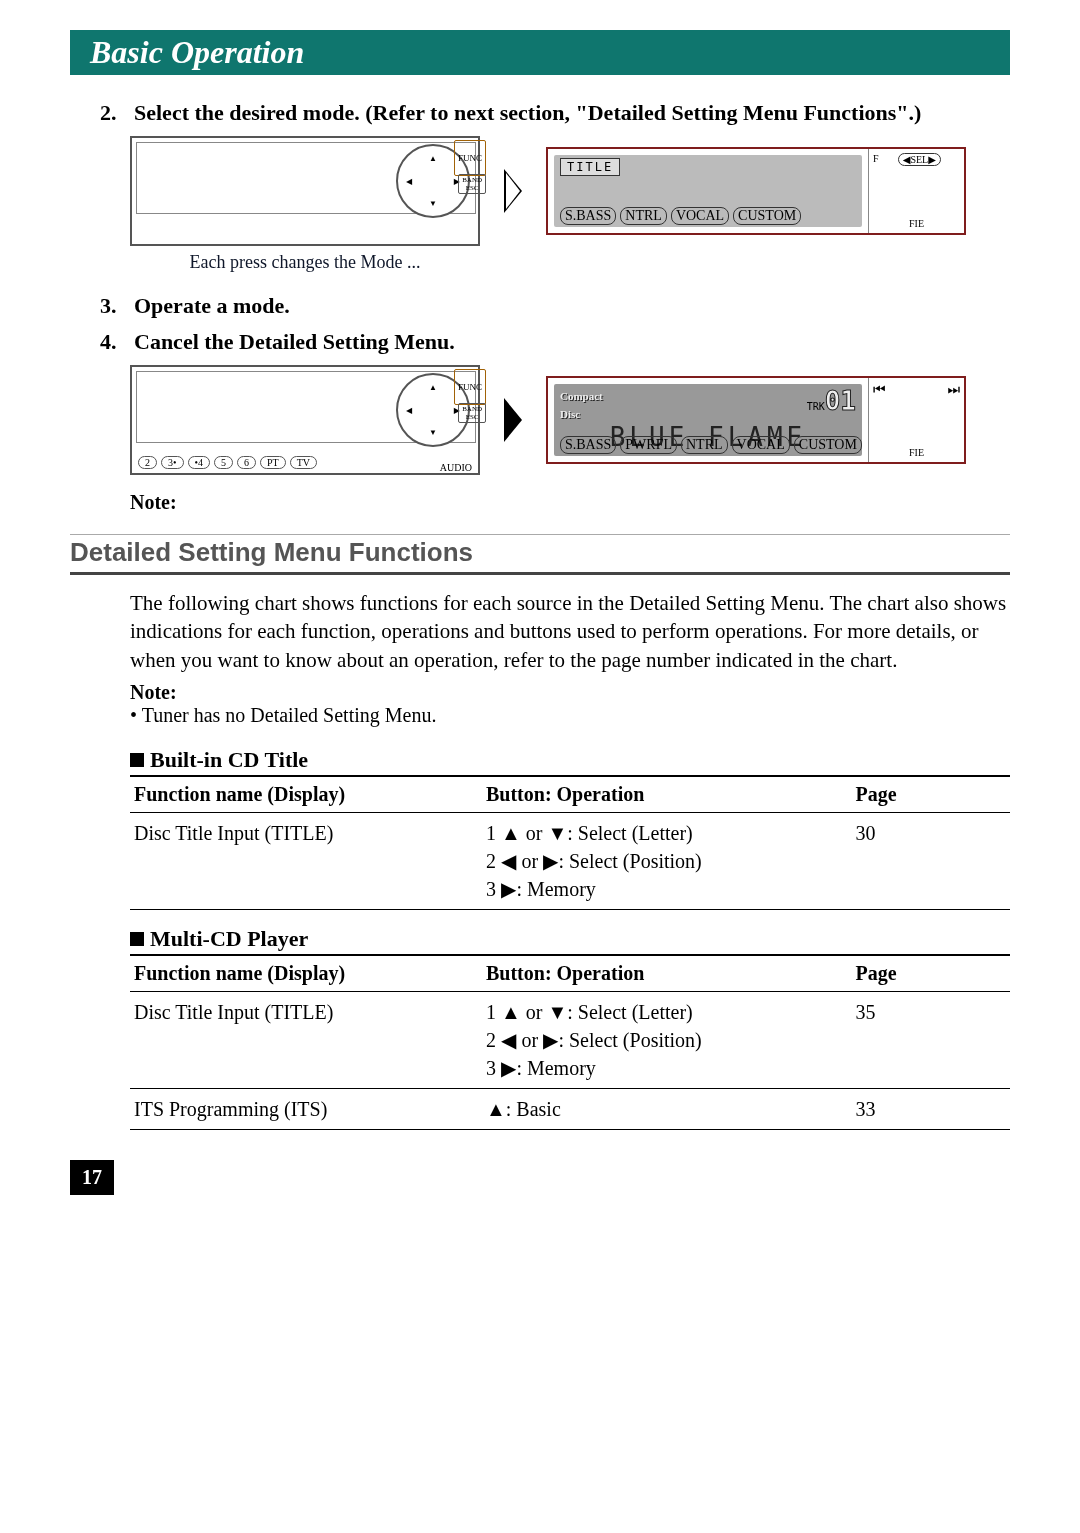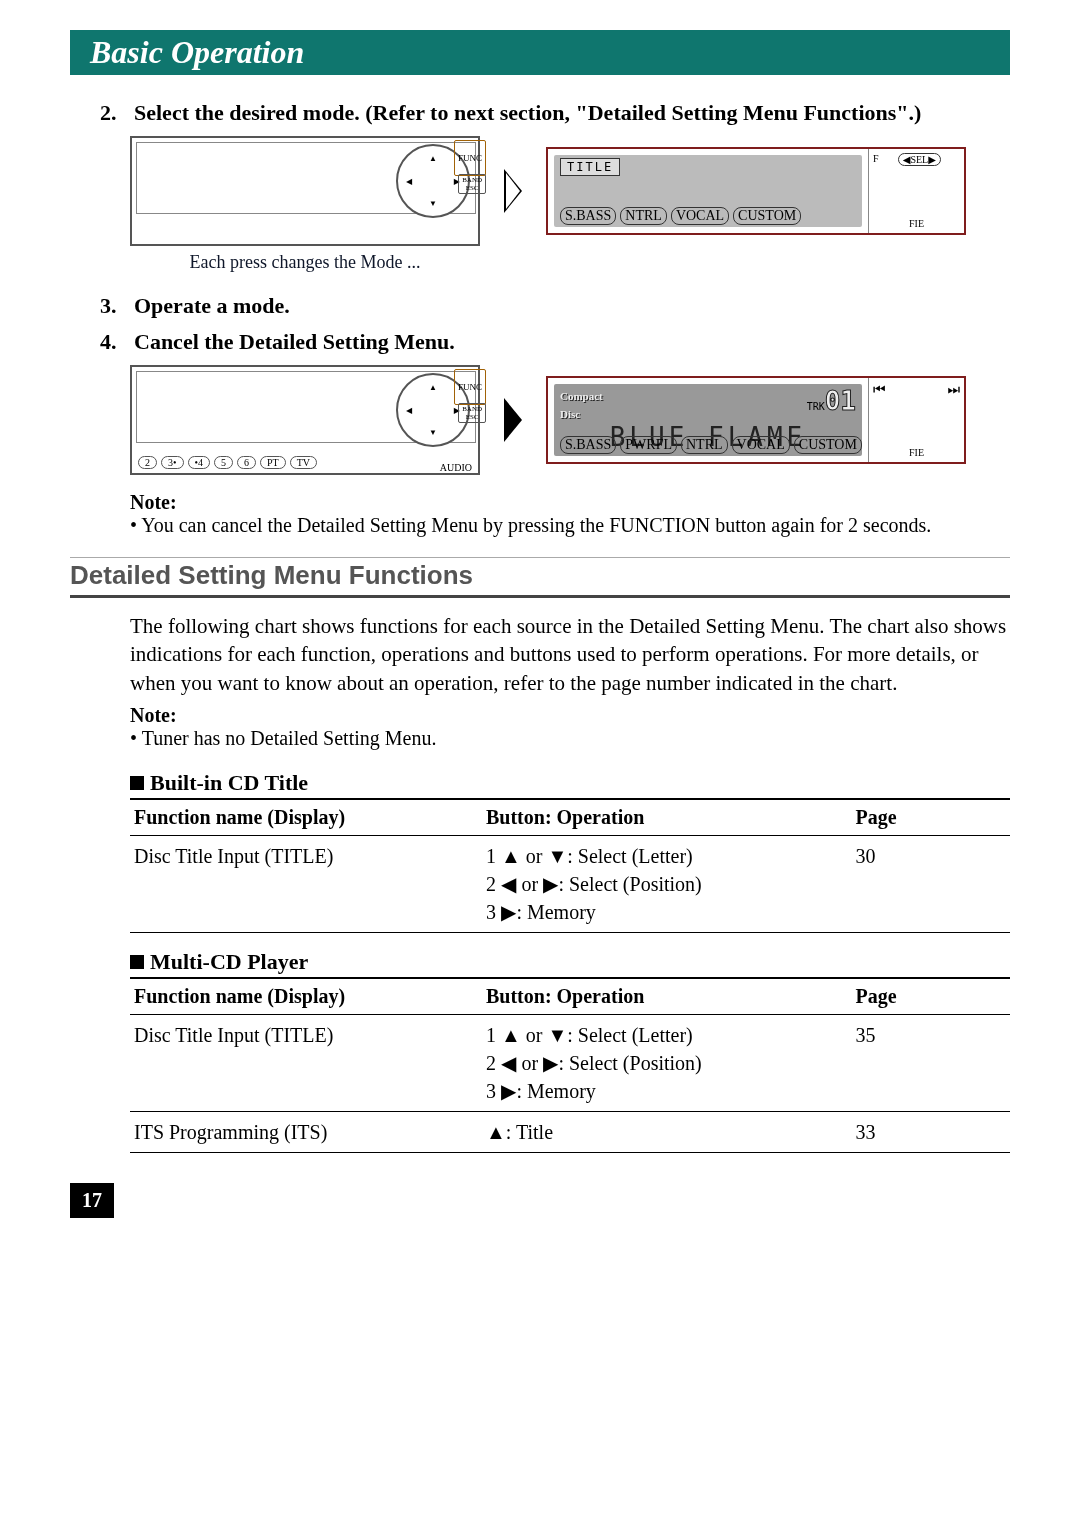--- a/index.html
+++ b/index.html
@@ -377,21 +377,20 @@
            <span>⏭</span>
          </div>
          <div style="text-align:center;">FIE</div>
       </div>
     </div>
   </div>
 
   
   <div class="note-block">
     <div class="note-label">Note:</div>
-    <div class="note-body">• <span>You can cancel the Detailed Setting Menu by pressing the FUNCTION button again for 2 seconds.</span></div>
   </div>
 
   
   <div class="section-header">
     <span>Detailed Setting Menu Functions</span>
   </div>
   <div class="body-text">The following chart shows functions for each source in the Detailed Setting Menu. The chart also shows indications for each function, operations and buttons used to perform operations. For more details, or when you want to know about an operation, refer to the page number indicated in the chart.</div>
 
   <div class="note-block" style="margin-top:4px;">
     <div class="note-label">Note:</div>
@@ -432,20 +431,20 @@
     <tbody>
       <tr>
         <td>Disc Title Input (TITLE)</td>
         <td class="opcell">1 ▲ or ▼: Select (Letter)
 2 ◀ or ▶: Select (Position)
 3 ▶: Memory</td>
         <td>35</td>
       </tr>
       <tr>
         <td>ITS Programming (ITS)</td>
-        <td class="opcell">▲: Title</td>
+        <td class="opcell">▲: Basic</td>
         <td>33</td>
       </tr>
     </tbody>
   </table>
 
   <div class="page-num-box">17</div>
 </div>
 
 </body></html>

